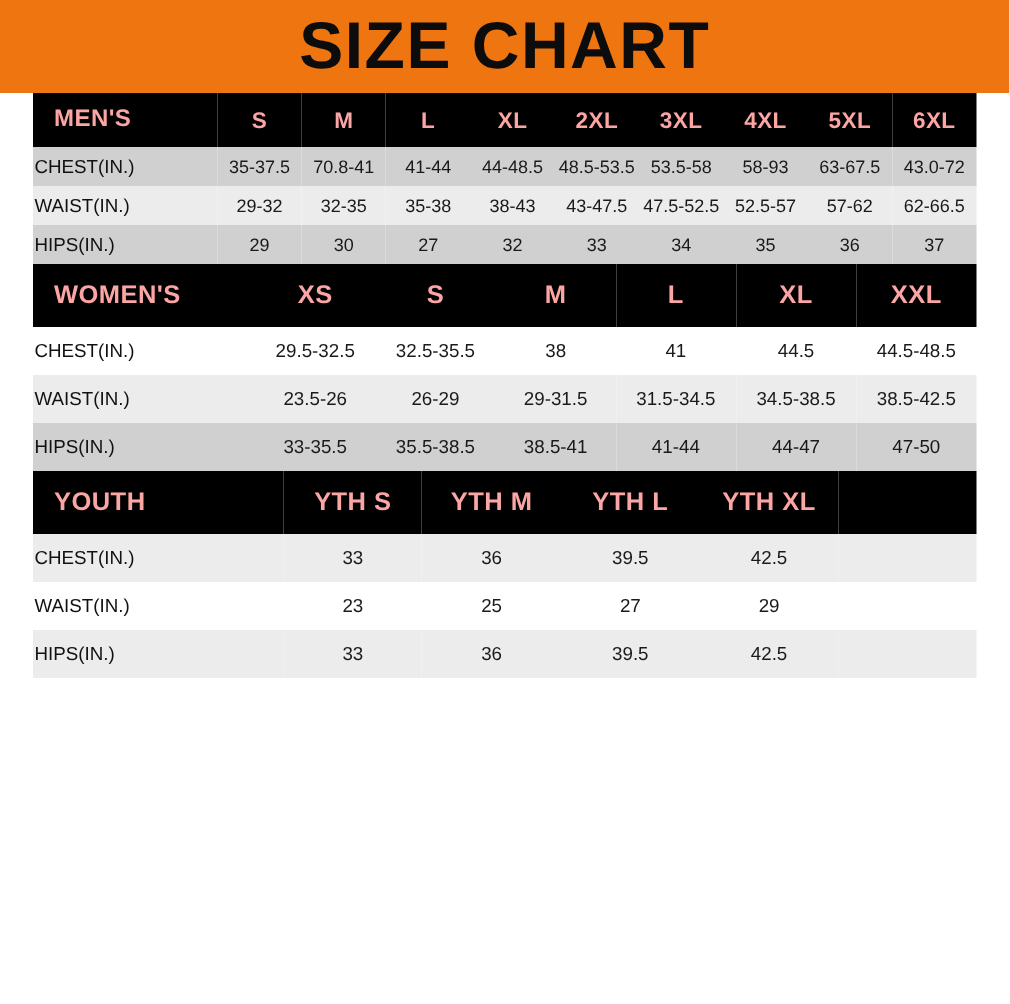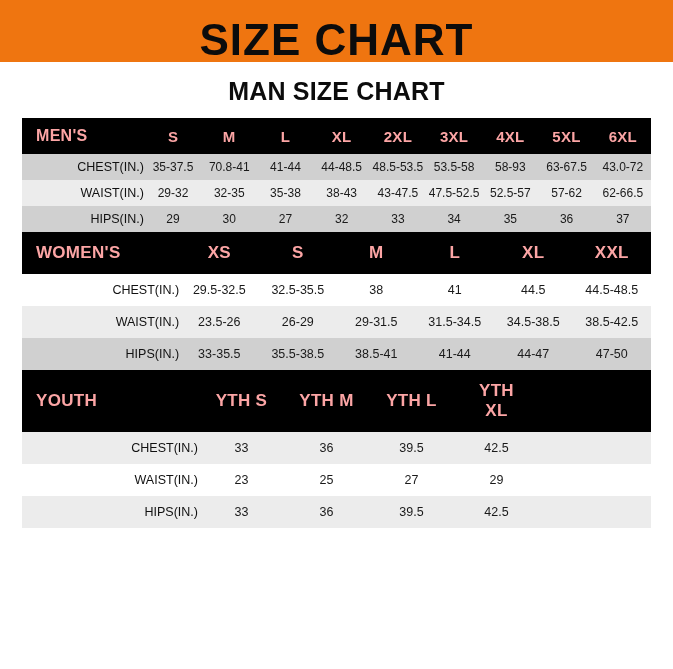--- a/index.html
+++ b/index.html
@@ -18,21 +18,21 @@
     width: 673px;
     height: 669px;
     background: #ffffff;
   }
 
   
   .banner {
     background: #ef7510;
     height: 62px;
     display: flex;
-    align-items: flex-end;
+    align-items: center;
     justify-content: center;
   }
   .banner-title {
     font-family: "Liberation Sans", sans-serif;
     font-weight: bold;
     font-size: 44px;
     letter-spacing: 1px;
     color: #0c0c0c;
     line-height: 1;
   }
@@ -74,57 +74,56 @@
     padding-left: 14px;
     font-size: 16px;
   }
   table.size-table tbody td {
     font-size: 12px;
     color: #1a1a1a;
     text-align: center;
     padding: 6px 1px;
   }
   table.size-table tbody td.row-label {
-    text-align: right;
+    text-align: left;
     font-size: 12.5px;
     color: #111;
   }
   table.size-table tbody tr.band-dark {
     background: #d0d0d0;
   }
   table.size-table tbody tr.band-light {
     background: #ececec;
   }
   table.size-table tbody tr.band-white {
     background: #ffffff;
   }
 
   
   table.women tbody td, table.youth tbody td {
     padding: 9px 1px;
     font-size: 12.5px;
   }
   table.women tr.head-row th, table.youth tr.head-row th {
     font-size: 17px;
-    padding: 11px 12px;
+    padding: 11px 2px;
   }
   table.women tr.head-row th.row-label, table.youth tr.head-row th.row-label {
     font-size: 17px;
   }
 </style>
 </head>
 <body>
 
 <div class="page">
 
   <div class="banner">
     <div class="banner-title">SIZE CHART</div>
   </div>
 
-  <div class="section-title sec-man-title">MAN SIZE CHART</div>
   <div class="tbl-wrap">
     <table class="size-table man">
       <thead>
         <tr class="head-row">
           <th class="row-label" style="width:17%">MEN'S</th>
           <th>S</th>
           <th>M</th>
           <th>L</th>
           <th>XL</th>
           <th>2XL</th>

